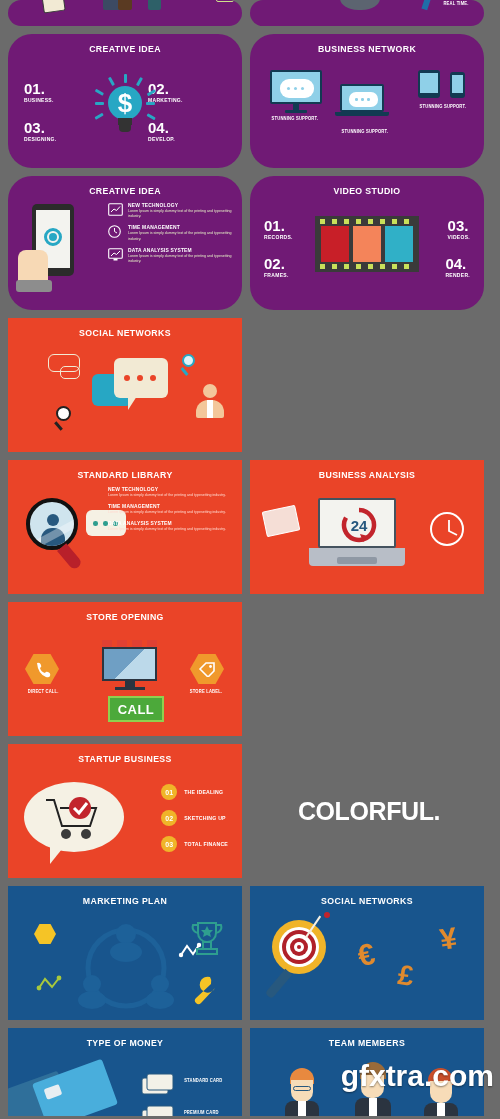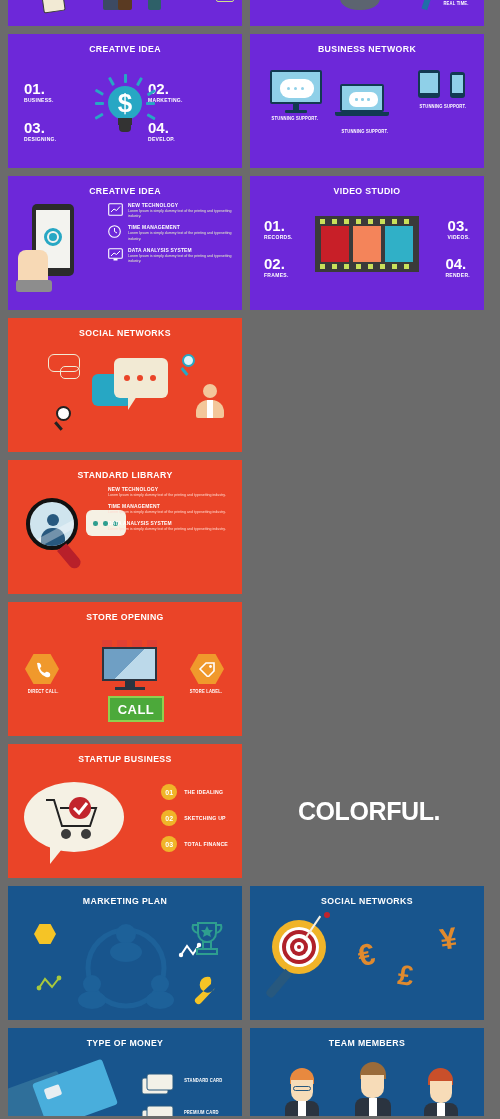--- a/index.html
+++ b/index.html
@@ -21,21 +21,21 @@
     gap: 8px;
     margin-bottom: 8px;
   }
   .card {
     width: 234px;
     height: 134px;
     position: relative;
     overflow: hidden;
     flex: 0 0 234px;
   }
-  .card.green { background: #6d28d9; }
+  .card.green { background: #701a75; border-radius: 24px; }
   .card.red   { background: #ea4428; }
   .card.blue  { background: #18558d; }
   .card.grey  { background: #6b6b6b; }
   .card-title {
     position: absolute;
     top: 9px; left: 0; right: 0;
     text-align: center;
     color: #ffffff;
     font-size: 9.5px;
     font-weight: bold;
@@ -407,20 +407,46 @@
         </div>
         <div class="fitem">
           <div class="fbody">
             <div class="ftitle">DATA ANALYSIS SYSTEM</div>
             <div class="ftext">Lorem Ipsum is simply dummy text of the printing and typesetting industry.</div>
           </div>
         </div>
       </div>
     </div>
 
+    <div class="card red">
+      <div class="card-title">BUSINESS ANALYSIS</div>
+
+      <div style="position:absolute;left:14px;top:48px;width:34px;height:26px;background:#f5ded6;border:1.6px solid #fff;border-radius:2px;transform:rotate(-12deg);"></div>
+
+      <div style="position:absolute;left:68px;top:38px;">
+        <div class="laptop-screen" style="position:relative;width:78px;height:50px;">
+          <div style="position:absolute;left:20px;top:6px;width:38px;height:38px;">
+            <svg width="38" height="38" viewBox="0 0 38 38">
+              <path d="M19,4 a15,15 0 1,1 -13,7.5" fill="none" stroke="#c2242c" stroke-width="4.5"></path>
+              <polygon points="20,28 28,30 23,36" fill="#c2242c"></polygon>
+              <text x="19" y="25" font-size="15" font-weight="bold" fill="#27587e" text-anchor="middle" font-family="Liberation Sans, sans-serif">24</text>
+            </svg>
+          </div>
+        </div>
+        <div style="width:96px;height:18px;background:#b8bec7;margin-left:-9px;border-radius:0 0 4px 4px;position:relative;">
+          <div style="position:absolute;left:28px;top:9px;width:40px;height:7px;background:#8f98a4;border-radius:2px;"></div>
+        </div>
+      </div>
+
+      <div class="clock-ring" style="left:180px;top:52px;width:34px;height:34px;">
+        <svg width="34" height="34" viewBox="0 0 34 34">
+            <polyline points="17,6 17,17 25,21" fill="none" stroke="#fff" stroke-width="1.8"></polyline>
+          </svg>
+      </div>
+    </div>
   </div>
 
   <div class="row">
 
     <div class="card red">
       <div class="card-title">STORE OPENING</div>
 
       <div class="hexbtn" style="position:absolute;left:17px;top:52px;">
         <svg style="position:absolute;left:9px;top:7px;" width="17" height="17" viewBox="0 0 17 17">
             <path d="M3,2 q3,-1 4,2 q1,2 -1,3 q1,4 5,5 q1,-2 3,-1 q3,1 2,4 q-1,2 -4,1 Q4,13 3,2z" fill="#fff"></path>
@@ -609,14 +635,15 @@
       <div style="position:absolute;left:178px;top:40px;">
         <div style="width:25px;height:17px;background:#c94f2a;border-radius:13px 13px 0 0;"></div>
         <div style="width:22px;height:22px;background:#f7dcb8;border-radius:0 0 10px 10px;margin-left:2px;margin-top:-4px;"></div>
         <div style="width:34px;height:26px;background:#2b3440;border-radius:8px 8px 0 0;margin-left:-4px;position:relative;">
           <div style="position:absolute;left:13px;top:0;width:8px;height:26px;background:#fff;"></div>
         </div>
       </div>
     </div>
   </div>
 
+  <div class="wm-small">gfxtra.com</div>
 
 </div>
 
 </body></html>

